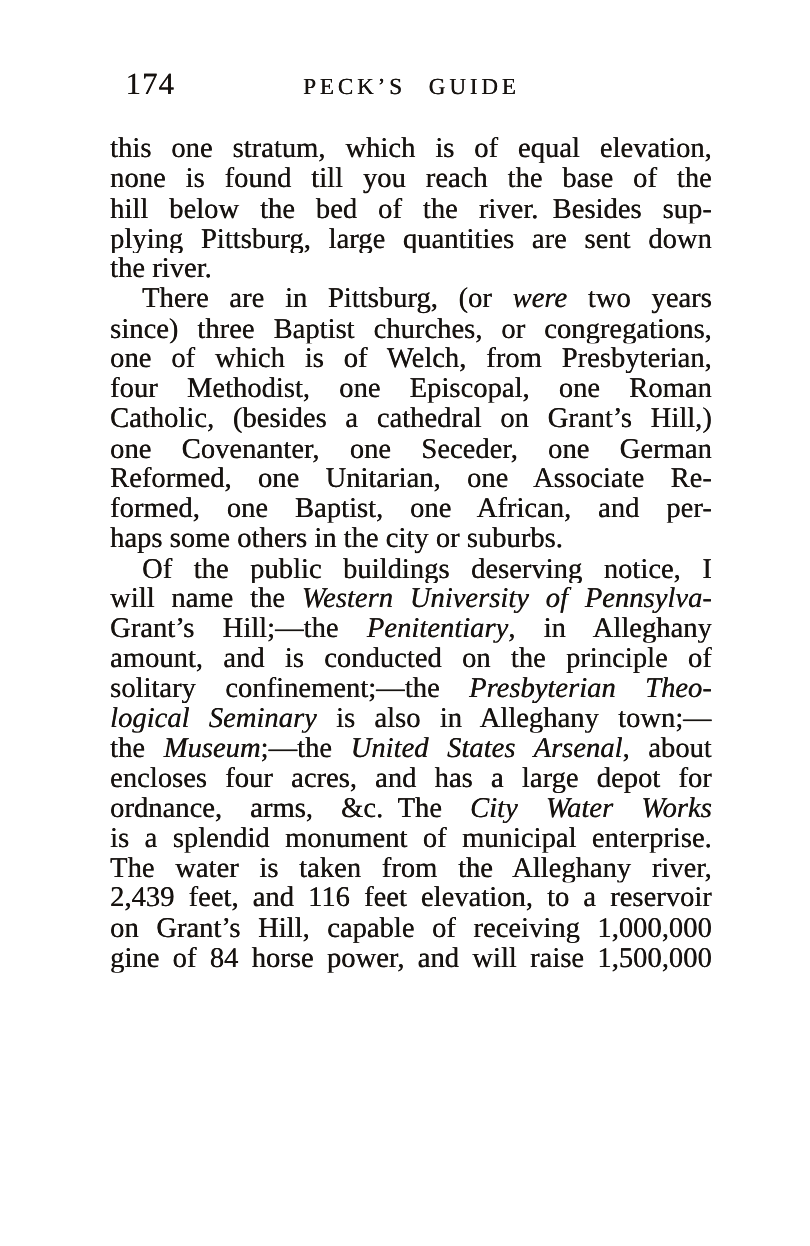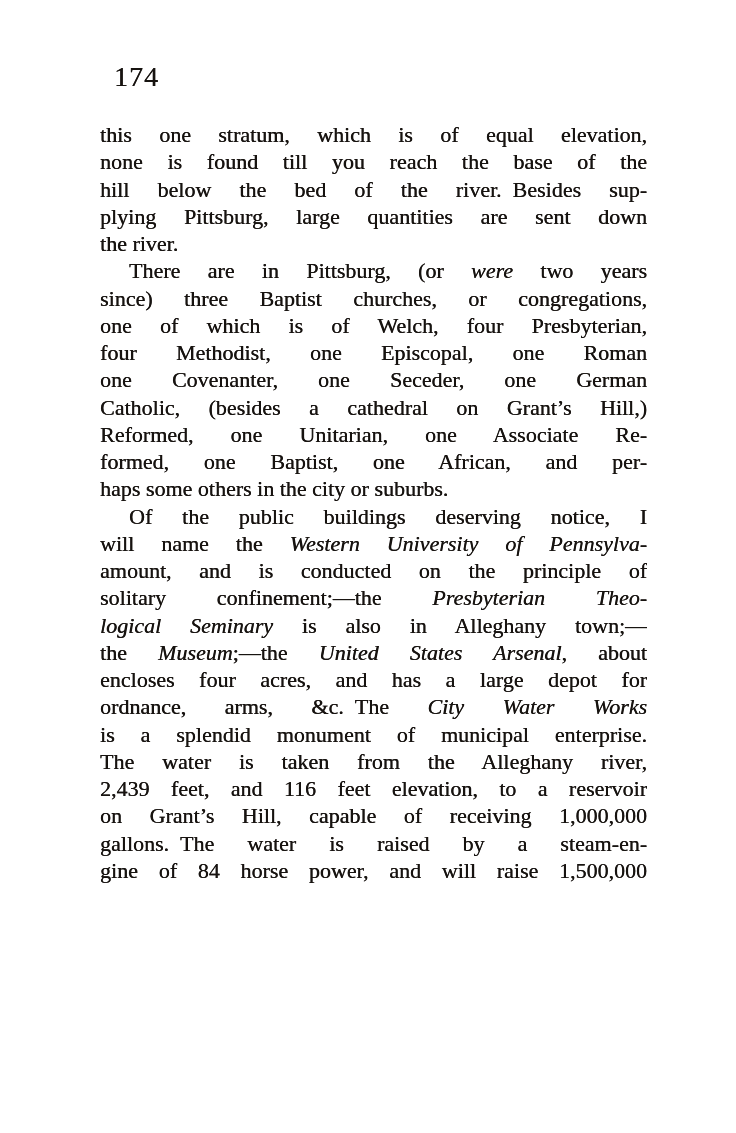--- a/index.html
+++ b/index.html
@@ -45,21 +45,21 @@
     word-spacing: 12px;
     text-shadow: 0.3px 0 0 currentColor;
   }
   .body-text {
     position: absolute;
     left: 100px;
     top: 121px;
     width: 547px;
   }
   .line {
-    font-size: 22px;
+    font-size: 26px;
     height: 27.25px;
     line-height: 27.25px;
     text-align: justify;
     text-align-last: justify;
     overflow: hidden;
     white-space: normal;
     text-shadow: 0.3px 0 0 currentColor;
   }
   .line.no-just {
     text-align: center;
@@ -71,44 +71,45 @@
   .it {
     font-style: italic;
   }
 </style>
 </head>
 <body>
 
 <div class="page">
   <div class="page-header">
     <span class="page-number">174</span>
+    <span class="running-title">PECK’S  GUIDE</span>
   </div>
   <div class="body-text">
       <div class="line"><span>this one stratum, which is of equal elevation,</span></div>
       <div class="line"><span>none is found till you reach the base of the</span></div>
       <div class="line"><span>hill below the bed of the river. Besides sup-</span></div>
       <div class="line"><span>plying Pittsburg, large quantities are sent down</span></div>
       <div class="line no-just"><span>the river.</span></div>
       <div class="line indent"><span>There are in Pittsburg, (or </span><span class="it">were</span><span> two years</span></div>
       <div class="line"><span>since) three Baptist churches, or congregations,</span></div>
-      <div class="line"><span>one of which is of Welch, four Presbyterian,</span></div>
+      <div class="line"><span>one of which is of Welch, from Presbyterian,</span></div>
       <div class="line"><span>four Methodist, one Episcopal, one Roman</span></div>
+      <div class="line"><span>Catholic, (besides a cathedral on Grant’s Hill,)</span></div>
       <div class="line"><span>one Covenanter, one Seceder, one German</span></div>
-      <div class="line"><span>Catholic, (besides a cathedral on Grant’s Hill,)</span></div>
       <div class="line"><span>Reformed, one Unitarian, one Associate Re-</span></div>
       <div class="line"><span>formed, one Baptist, one African, and per-</span></div>
       <div class="line no-just"><span>haps some others in the city or suburbs.</span></div>
       <div class="line indent"><span>Of the public buildings deserving notice, I</span></div>
       <div class="line"><span>will name the </span><span class="it">Western University of Pennsylva-</span></div>
+      <div class="line"><span>Grant’s Hill;—the </span><span class="it">Penitentiary</span><span>, in Alleghany</span></div>
       <div class="line"><span>amount, and is conducted on the principle of</span></div>
       <div class="line"><span>solitary confinement;—the </span><span class="it">Presbyterian Theo-</span></div>
       <div class="line"><span class="it">logical Seminary</span><span> is also in Alleghany town;—</span></div>
       <div class="line"><span>the </span><span class="it">Museum</span><span>;—the </span><span class="it">United States Arsenal</span><span>, about</span></div>
       <div class="line"><span>encloses four acres, and has a large depot for</span></div>
       <div class="line"><span>ordnance, arms, &amp;c. The </span><span class="it">City Water Works</span></div>
       <div class="line"><span>is a splendid monument of municipal enterprise.</span></div>
       <div class="line"><span>The water is taken from the Alleghany river,</span></div>
       <div class="line"><span>2,439 feet, and 116 feet elevation, to a reservoir</span></div>
       <div class="line"><span>on Grant’s Hill, capable of receiving 1,000,000</span></div>
-      <div class="line"><span>gallons. The water is raised by a steam-en-</span></div>
       <div class="line"><span>gine of 84 horse power, and will raise 1,500,000</span></div>
     </div>
 </div>
 
 </body></html>

